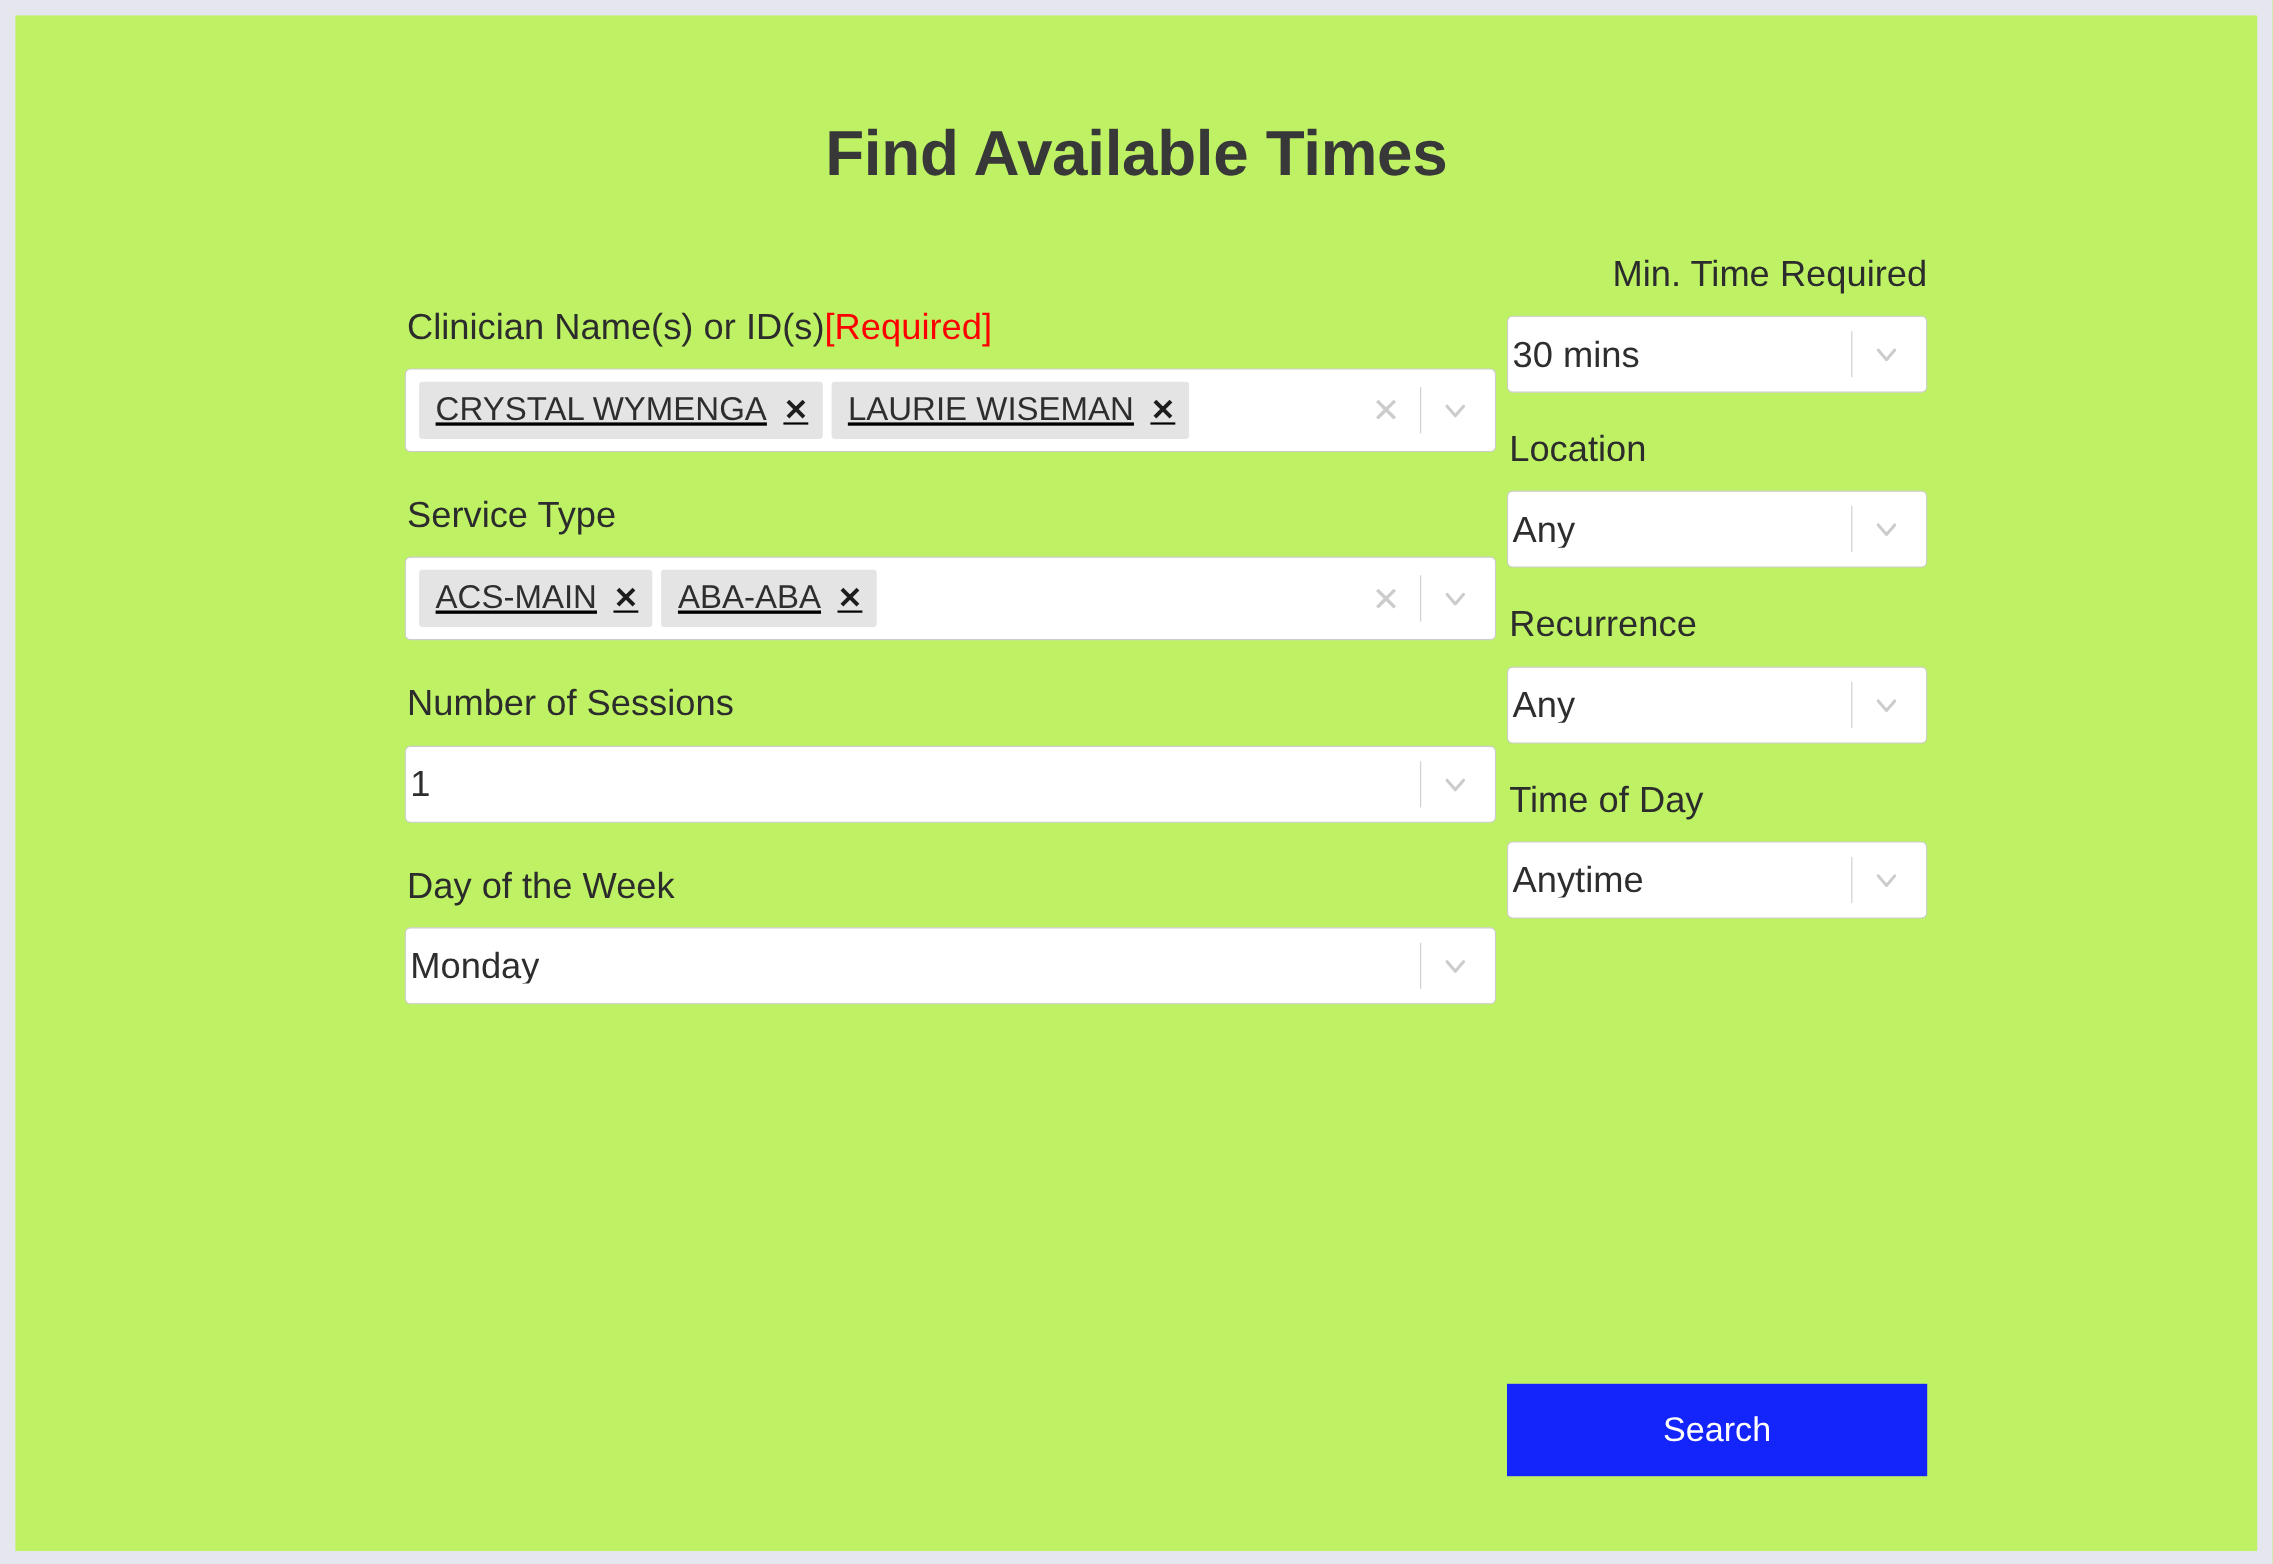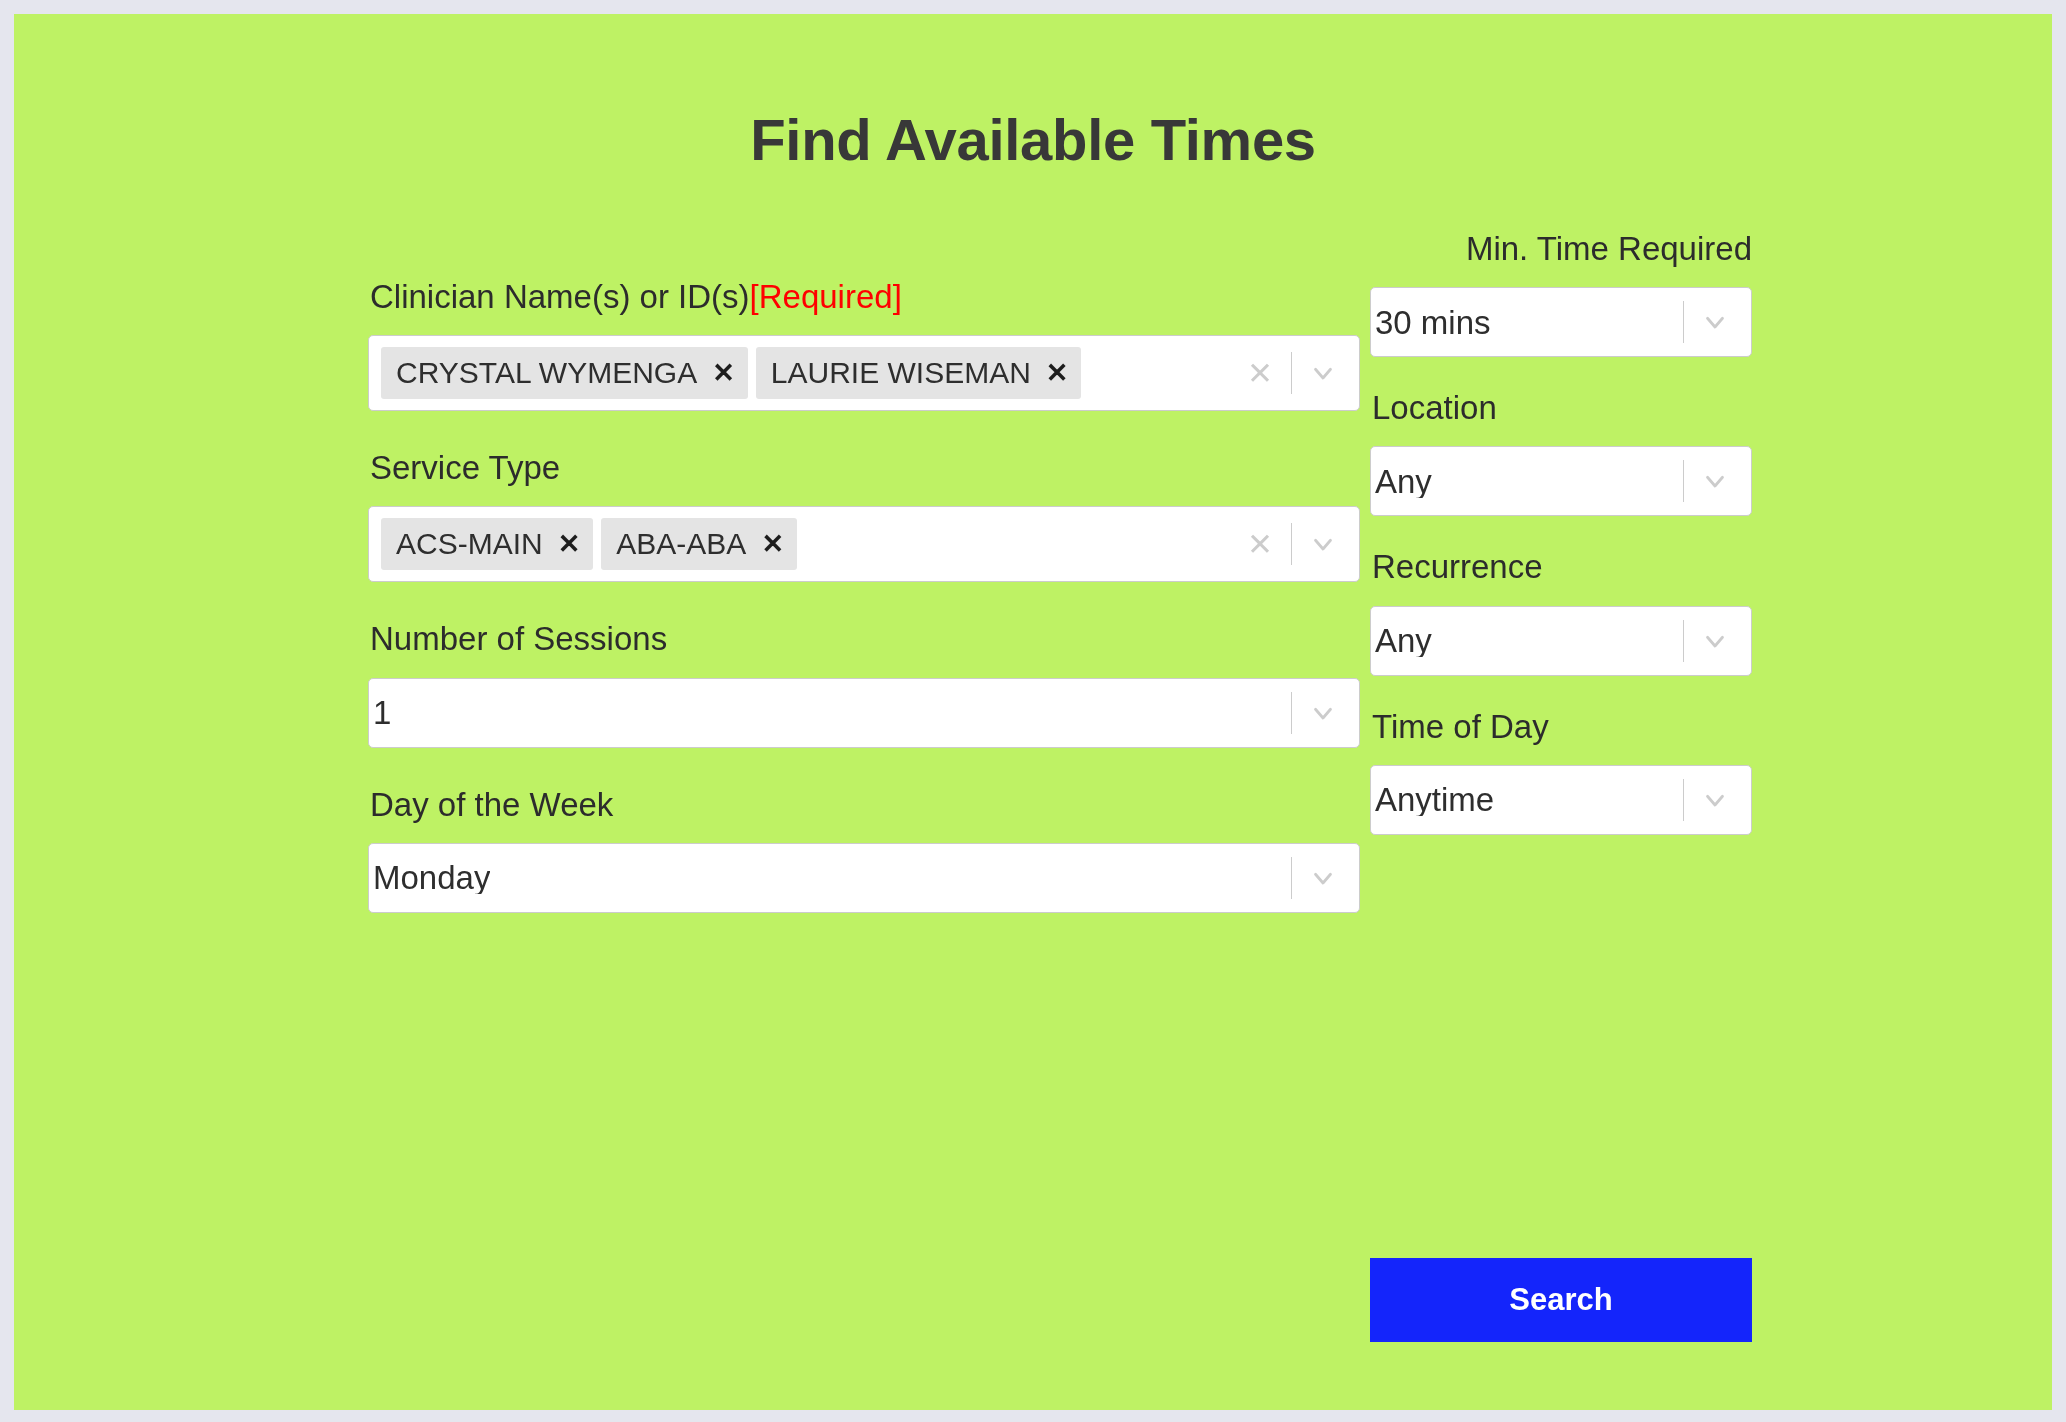--- a/index.html
+++ b/index.html
@@ -100,20 +100,21 @@
   
   .chip {
     display: inline-flex;
     align-items: center;
     background: #e4e4e4;
     border-radius: 3px;
     height: 52px;
     padding: 0 13px 0 15px;
     margin: 3px 8px 3px 0;
     box-sizing: border-box;
+    text-decoration: underline;
   }
   .chip-label {
     font-size: 30px;
     color: #2e2e2e;
     line-height: 1;
     white-space: nowrap;
   }
   .chip-remove {
     font-size: 27px;
     font-weight: 700;
@@ -166,21 +167,20 @@
     width: 382px;
     height: 84px;
     background: #1425fb;
     border: none;
     color: #ffffff;
     font-size: 31px;
     font-family: "Liberation Sans", sans-serif;
     cursor: pointer;
     border-radius: 0;
     padding: 0;
-    font-weight: bold;
   }
 </style>
 </head>
 <body>
 
 <div class="page-card">
 
   <div class="page-title">Find Available Times</div>
 
   <div class="col-left">

